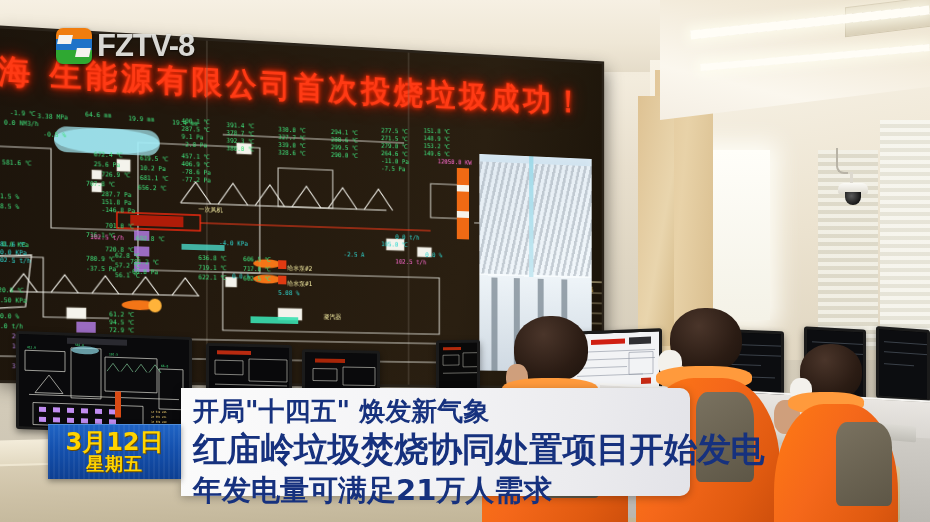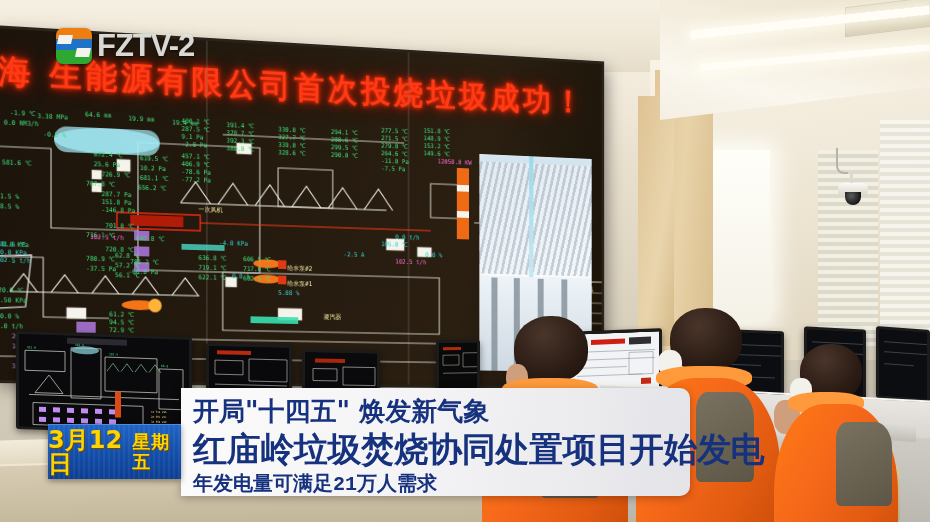--- a/index.html
+++ b/index.html
@@ -192,21 +192,21 @@
     font-family:"Liberation Sans", sans-serif;
   }
 
   
   .date-box {
     position:absolute; left:48px; top:424px; width:133px; height:55px;
     background:
       repeating-linear-gradient(90deg, rgba(255,255,255,.055) 0 2px, transparent 2px 5px),
       linear-gradient(180deg,#1f63c4 0%, #1450ad 45%, #0d3f92 100%);
     box-shadow:0 2px 6px rgba(0,0,0,.4);
-    display:flex; flex-direction:row; align-items:center; justify-content:center;
+    display:flex; flex-direction:column; align-items:center; justify-content:center;
     border-top:1px solid #4e8ddb;
   }
   .date-box .d1 {
     font-size:24px; font-weight:700; color:#ffd400; line-height:1.02;
     text-shadow:1px 1px 0 #6a4a00;
     font-family:"DejaVu Sans", sans-serif; letter-spacing:0px;
   }
   .date-box .d2 {
     font-size:18px; font-weight:700; color:#ffd400; line-height:1.1;
     text-shadow:1px 1px 0 #6a4a00;
@@ -220,21 +220,21 @@
     padding:7px 14px 0 12px;
     display:flex; flex-direction:column; justify-content:flex-start;
   }
   .headline .l {
     color:#16317e; font-weight:700;
     font-family:"DejaVu Sans", sans-serif;
     white-space:nowrap;
   }
   .headline .l1 { font-size:26px; line-height:1.28; letter-spacing:0px; }
   .headline .l2 { font-size:34px; line-height:1.28; letter-spacing:-0.4px; }
-  .headline .l3 { font-size:20px; line-height:1.28; letter-spacing:0px;font-family:Liberation Mono, monospace; }
+  .headline .l3 { font-size:29px; line-height:1.28; letter-spacing:0px; }
 
   
   text { font-family:"DejaVu Sans Mono", monospace; }
 </style>
 </head>
 <body>
 
 <div id="frame">
 
   <div class="room">
@@ -698,21 +698,21 @@
   </div>
 
   <div class="logo">
     <div class="logo-mark">
       <i class="lm-o"></i>
         <i class="lm-b"></i>
         <i class="lm-g"></i>
       <i class="lm-cut1"></i>
         <i class="lm-cut2"></i>
     </div>
-    <div class="logo-text">FZTV-2</div>
+    <div class="logo-text">FZTV-8</div>
   </div>
 
   <div class="headline">
     <div class="l l1">开局"十四五"  焕发新气象</div>
     <div class="l l2">红庙岭垃圾焚烧协同处置项目开始发电</div>
     <div class="l l3">年发电量可满足21万人需求</div>
   </div>
 
   <div class="date-box">
     <div class="d1">3月12日</div>

